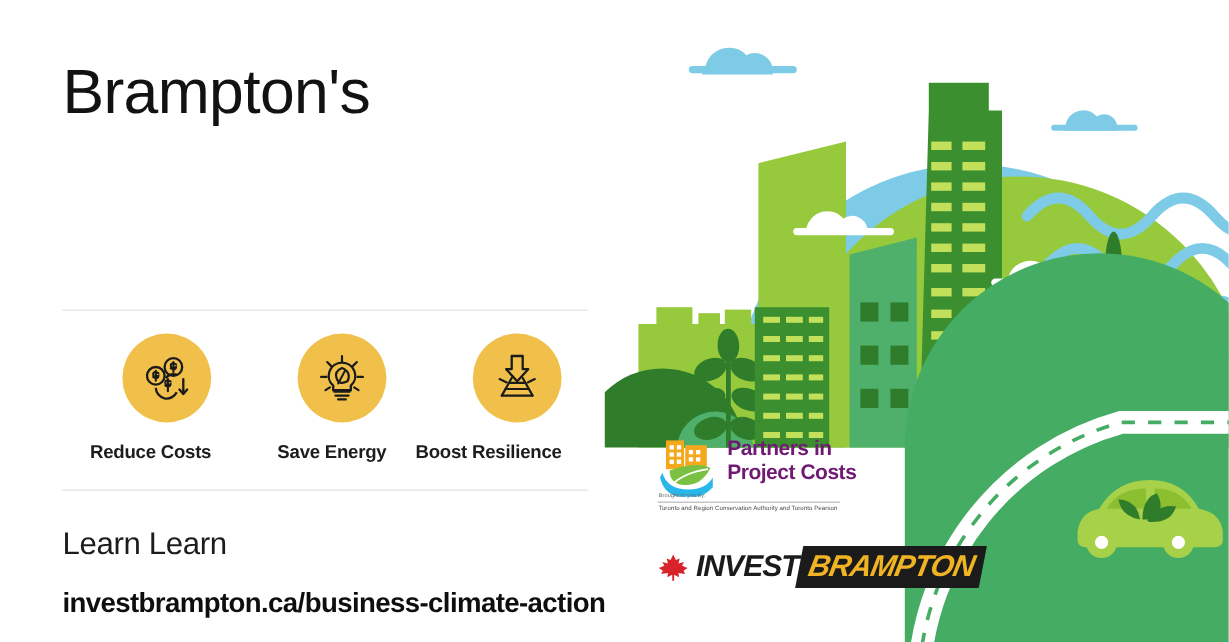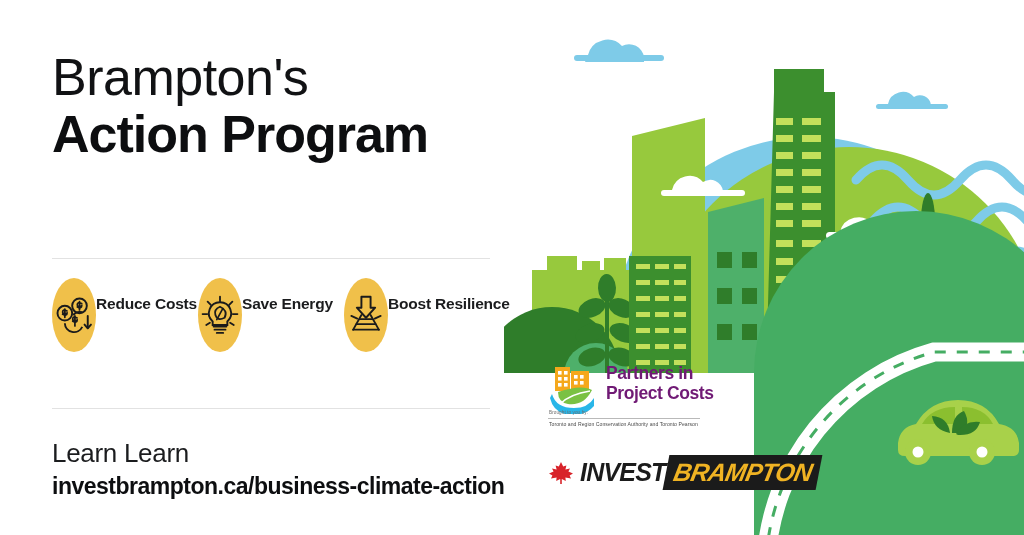--- a/index.html
+++ b/index.html
@@ -29,38 +29,38 @@
     position:absolute; left:52px; width:438px; height:1px;
     background:#e2e2e2;
   }
   .divider.top { top:258px; }
   .divider.bottom { top:408px; }
 
   .benefits {
     position:absolute; left:52px; top:278px; width:440px;
     display:flex; align-items:flex-start;
   }
-  .benefit { width:124px; display:flex; flex-direction:row; align-items:flex-start; }
+  .benefit { width:124px; display:flex; flex-direction:column; align-items:flex-end; }
   .benefit + .benefit { margin-left:22px; }
   .bubble {
     width:74px; height:74px; border-radius:50%;
     background:#f0c04a;
     display:flex; align-items:center; justify-content:center;
   }
   .benefit-label {
     margin-top:17px; font-size:15.5px; font-weight:700;
     color:#1b1c1e; white-space:nowrap; letter-spacing:-0.2px;
   }
 
   .learn { position:absolute; left:52px; top:438px; }
   .learn-title {
     font-size:26px; font-weight:400; color:#1b1c1e; letter-spacing:-0.3px;
   }
   .learn-url {
-    margin-top:4px; font-size:23px; font-weight:700;
+    margin-top:20px; font-size:23px; font-weight:700;
     color:#0d0e10; letter-spacing:-0.5px;
   }
 
   
   .art { position:absolute; right:0; top:0; width:520px; height:535px; z-index:1; }
 
   
   .logos { position:absolute; left:548px; top:360px; z-index:8; }
 
   .ppg { position:relative; width:180px; height:72px; }
@@ -277,21 +277,20 @@
           </g>
         </g>
       </g>
     </svg>
   </div>
 
   <div class="left">
 
     <div class="headline">
       <div class="hl-line1">Brampton's</div>
-      <div class="hl-line3">Action Program</div>
     </div>
 
     <div class="divider top"></div>
 
     <div class="benefits">
 
       <div class="benefit">
         <div class="bubble">
           <svg width="44" height="44" viewBox="0 0 48 48">
             <g fill="none" stroke="#1b1b1b" stroke-width="2.1">

